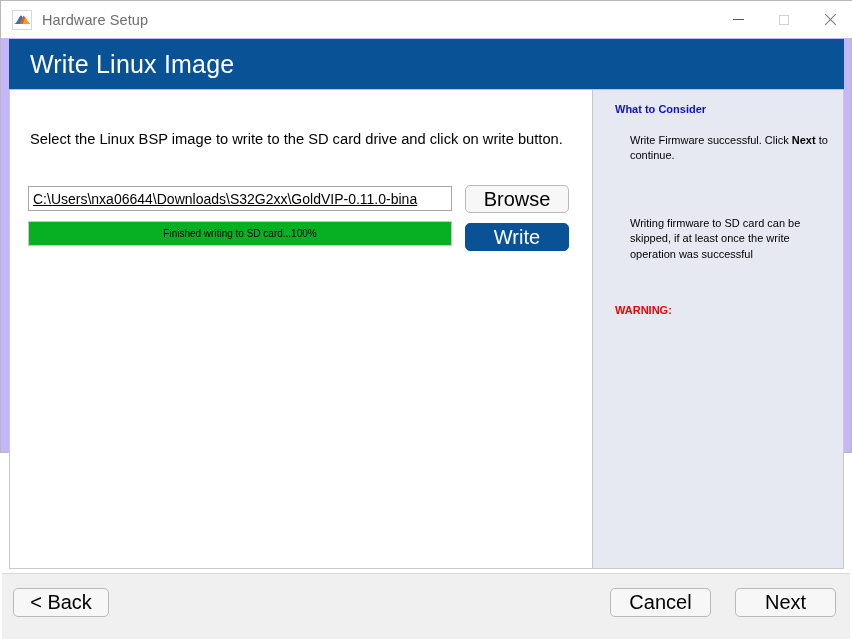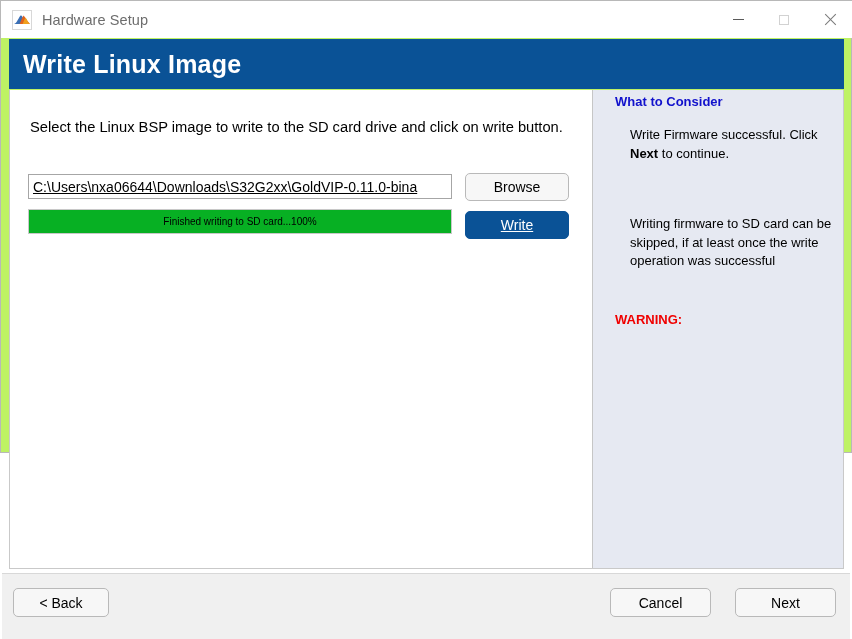--- a/index.html
+++ b/index.html
@@ -11,21 +11,21 @@
     height: 639px;
     background: #ffffff;
     font-family: "Liberation Sans", sans-serif;
     overflow: hidden;
   }
 
   .window {
     position: relative;
     width: 852px;
     height: 453px;
-    background: #bef264;
+    background: #c4b5fd;
     box-sizing: border-box;
     border: 1px solid #b8b8b8;
     padding-left: 44px;
   }
 
   
   .titlebar {
     position: absolute;
     left: 0; top: 0;
     width: 852px; height: 37px;
@@ -89,39 +89,39 @@
     position: absolute;
     left: 8px; top: 38px;
     width: 835px; height: 50px;
     background: #0a5296;
     display: flex;
     align-items: center;
   }
   .banner-title {
     color: #ffffff;
     font-size: 25px;
-    font-weight: bold;
-    margin-left: 14px;
+    font-weight: normal;
+    margin-left: 21px;
     letter-spacing: 0.2px;
   }
 
   
   .content {
     position: absolute;
     left: 8px; top: 89px;
     width: 835px; height: 479px;
     background: #ffffff;
     border: 1px solid #c9c9c9;
     border-top: none;
     box-sizing: border-box;
   }
 
   .left-pane {
     position: absolute;
-    left: 0; top: 0;
+    left: 0; top: 12px;
     width: 582px; height: 100%;
     box-sizing: border-box;
   }
   .divider {
     position: absolute;
     left: 582px; top: 0;
     width: 1px; height: 100%;
     background: #c6c6c6;
   }
   .right-pane {
@@ -180,21 +180,21 @@
     left: 0; right: 0; top: 0; bottom: 0;
     display: flex;
     align-items: center;
     justify-content: center;
     font-size: 10px;
     color: #000000;
   }
 
   .btn {
     font-family: "Liberation Sans", sans-serif;
-    font-size: 14px;
+    font-size: 20px;
     border-radius: 5px;
     box-sizing: border-box;
     cursor: default;
     display: flex;
     align-items: center;
     justify-content: center;
   }
   .btn-light {
     background: #f7f7f7;
     border: 1px solid #b9b9b9;
@@ -207,29 +207,29 @@
   }
 
   .browse-btn {
     position: absolute;
     left: 455px; top: 83px;
     width: 104px; height: 28px;
   }
   .write-btn {
     position: absolute;
     left: 455px; top: 121px;
-    width: 104px; height: 28px; text-decoration: underline;
+    width: 104px; height: 28px;
   }
 
   
   .help {
     position: absolute;
-    left: 22px; top: 3px;
+    left: 22px; top: 12px;
     width: 238px;
-    font-size: 13px;
+    font-size: 11px;
     color: #000000;
     line-height: 1.42;
   }
   .help-heading {
     color: #1111cc;
     font-weight: bold;
     margin-bottom: 0px;
   }
   .help-p { margin: 15px; }
   .help-gap { height: 17px; }

